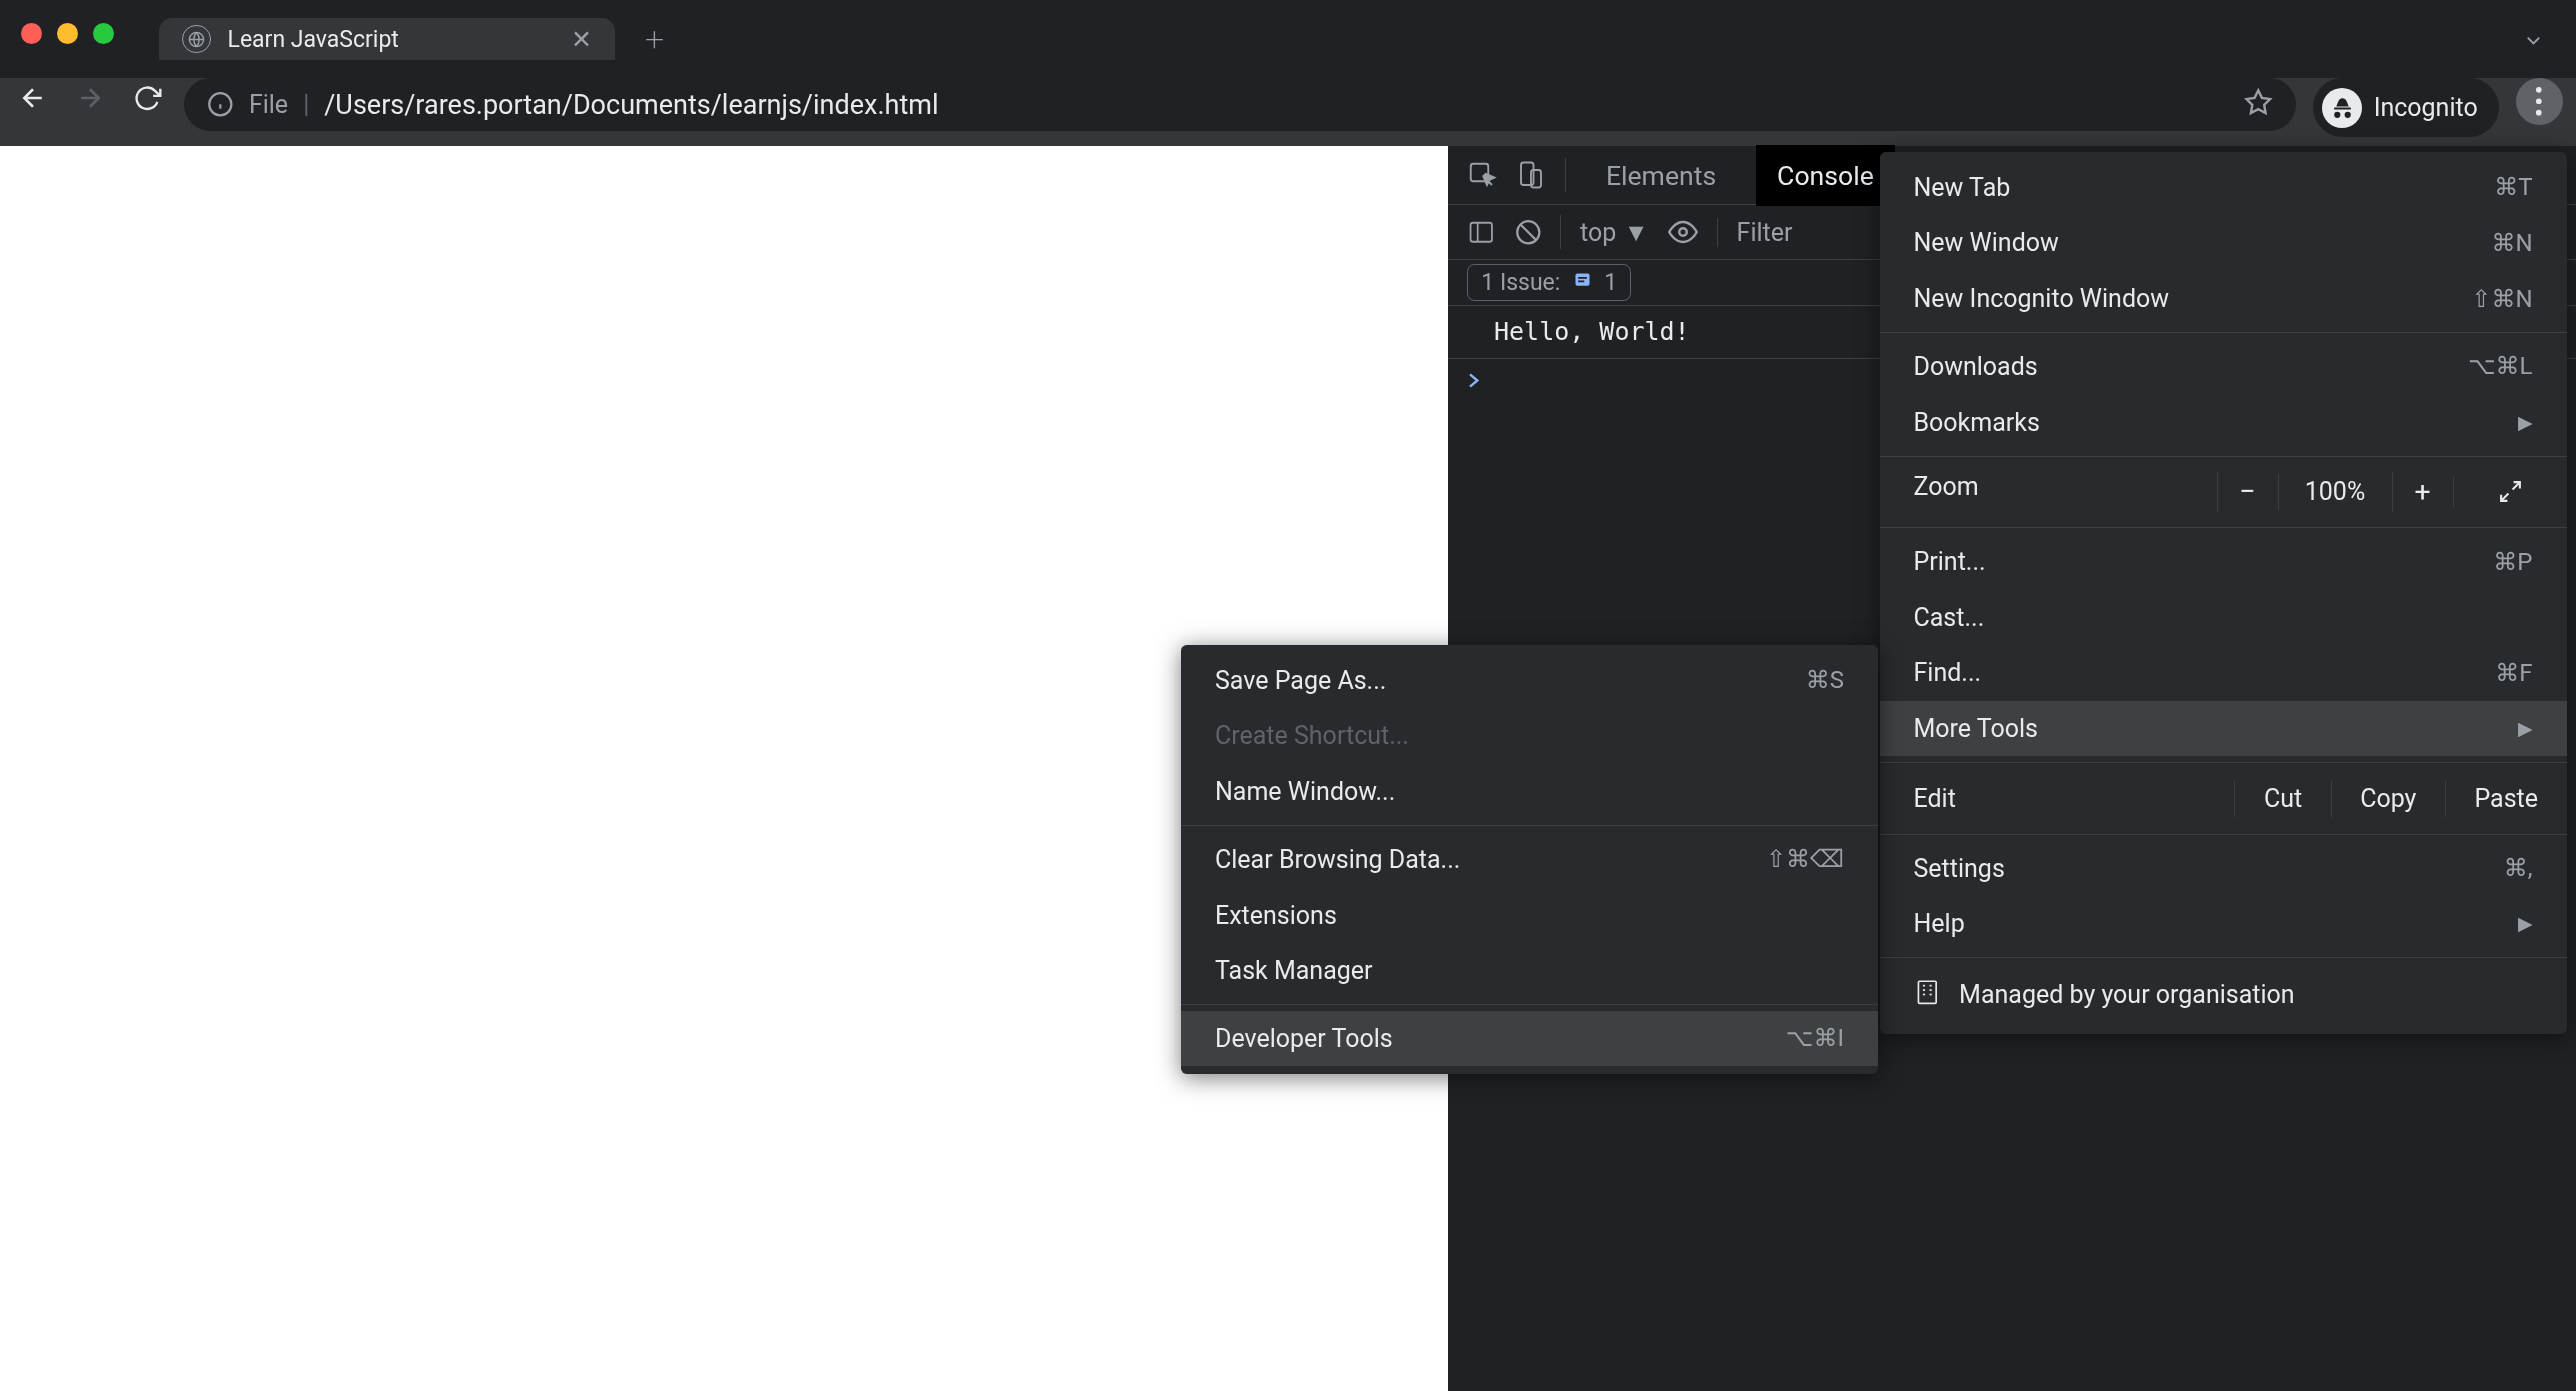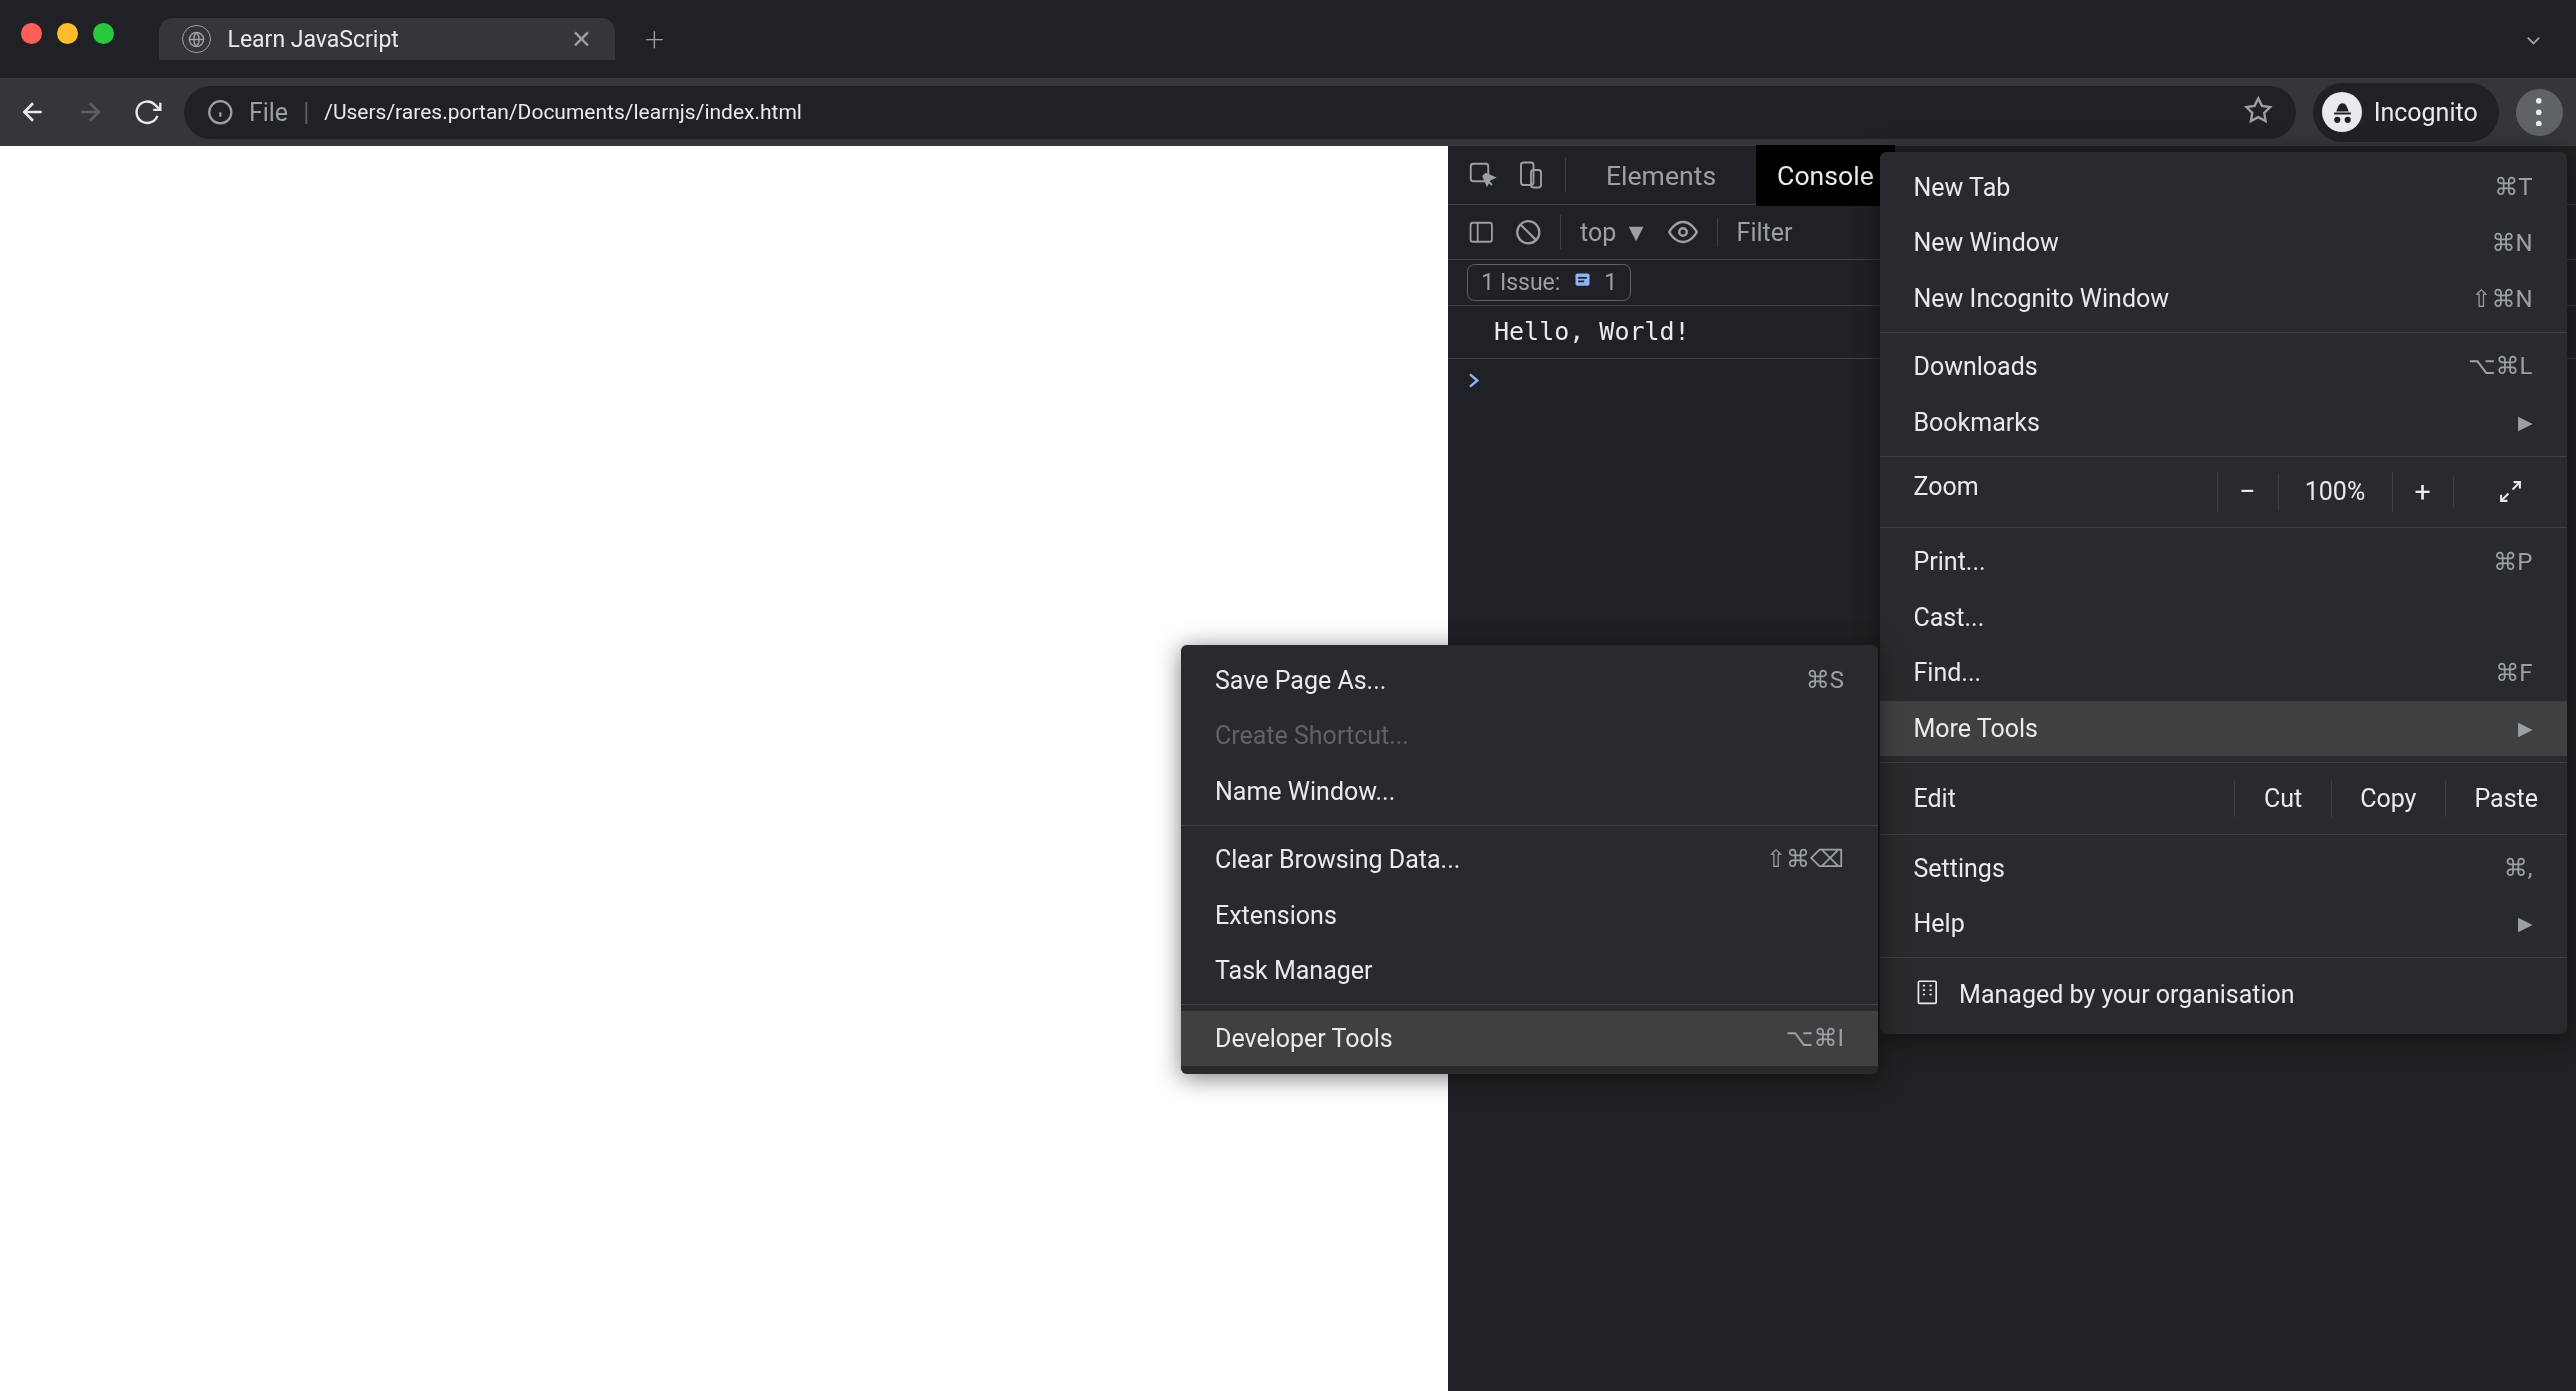--- a/index.html
+++ b/index.html
@@ -81,21 +81,21 @@
 
     
     .toolbar {
       position: absolute;
       top: 78px;
       left: 0;
       right: 0;
       height: 68px;
       background: #35363a;
       display: flex;
-      align-items: center;
+      align-items: flex-start;
       padding: 0 13.3px;
       gap: 17px;
     }
     .nav-btn {
       width: 40px;
       height: 40px;
       display: flex;
       align-items: center;
       justify-content: center;
       color: #9aa0a6;
@@ -120,21 +120,21 @@
     .url-scheme {
       color: #9aa0a6;
       font-size: 25px;
     }
     .url-divider {
       color: #5f6368;
       font-size: 25px;
     }
     .url-path {
       color: #e8eaed;
-      font-size: 21px;
+      font-size: 27px;
     }
     .star-icon {
       margin-left: auto;
       color: #9aa0a6;
     }
     .incognito-badge {
       display: flex;
       align-items: center;
       gap: 11.4px;
       background: #202124;

